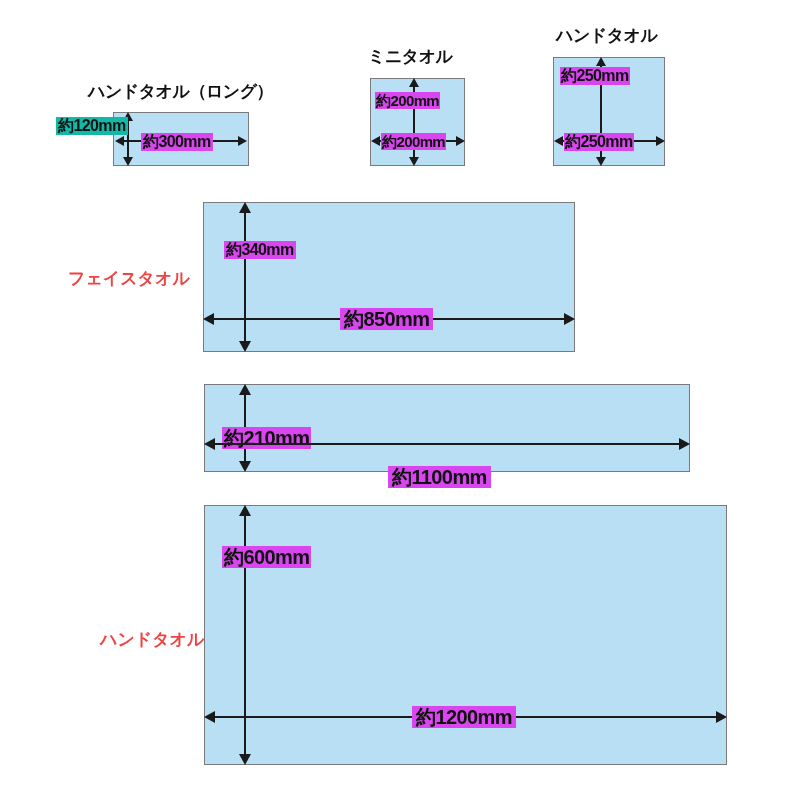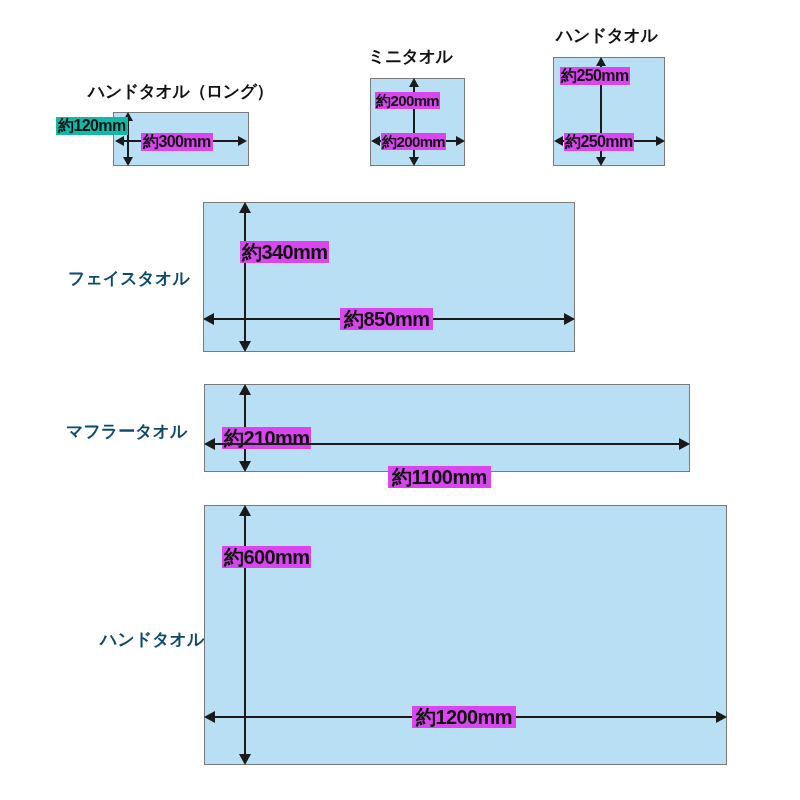--- a/index.html
+++ b/index.html
@@ -26,21 +26,21 @@
   .cat-title {
     position: absolute;
     font-weight: bold;
     color: #111111;
     white-space: nowrap;
     letter-spacing: -0.5px;
   }
   .side-label {
     position: absolute;
     font-weight: bold;
-    color: #0c4a6e;
+    color: #ef4444;
     white-space: nowrap;
     letter-spacing: 0px;
   }
   .dim-text {
     position: absolute;
     font-weight: bold;
     color: #111111;
     white-space: nowrap;
     background: #ffffff;
     letter-spacing: -0.6px;
@@ -145,28 +145,27 @@
   <div class="arrow arrow-left sm" style="left:554px; top:136px;"></div>
   <div class="arrow arrow-right sm" style="left:656px; top:136px;"></div>
   <div class="dim-text onblue" style="left:564px; top:133px; font-size:16px; padding:1px 1px;">約250mm</div>
 
   <div class="side-label" style="left:68px; top:267px; font-size:17px;">フェイスタオル</div>
   <div class="towel-rect" style="left:203px; top:202px; width:372px; height:150px;"></div>
 
   <div class="vline" style="left:244px; top:208px; height:139px;"></div>
   <div class="arrow arrow-up" style="left:239px; top:202px;"></div>
   <div class="arrow arrow-down" style="left:239px; top:341px;"></div>
-  <div class="dim-text onblue" style="left:240px; top:241px; font-size:20px; padding:1px 2px;">約340mm</div>
+  <div class="dim-text onblue" style="left:224px; top:241px; font-size:16px; padding:1px 2px;">約340mm</div>
 
   <div class="hline" style="left:212px; top:318px; width:355px;"></div>
   <div class="arrow arrow-left" style="left:203px; top:313px;"></div>
   <div class="arrow arrow-right" style="left:564px; top:313px;"></div>
   <div class="dim-text onblue" style="left:340px; top:308px; font-size:20px; padding:1px 4px;">約850mm</div>
 
-  <div class="side-label" style="left:66px; top:420px; font-size:17px;">マフラータオル</div>
   <div class="towel-rect" style="left:204px; top:384px; width:486px; height:88px;"></div>
 
   <div class="vline" style="left:244px; top:390px; height:78px;"></div>
   <div class="arrow arrow-up" style="left:239px; top:384px;"></div>
   <div class="arrow arrow-down" style="left:239px; top:461px;"></div>
   <div class="dim-text onblue" style="left:222px; top:407px; font-size:20px; padding:1px 2px;margin-top:20px;">約210mm</div>
 
   <div class="hline" style="left:213px; top:443px; width:469px;"></div>
   <div class="arrow arrow-left" style="left:204px; top:438px;"></div>
   <div class="arrow arrow-right" style="left:679px; top:438px;"></div>

